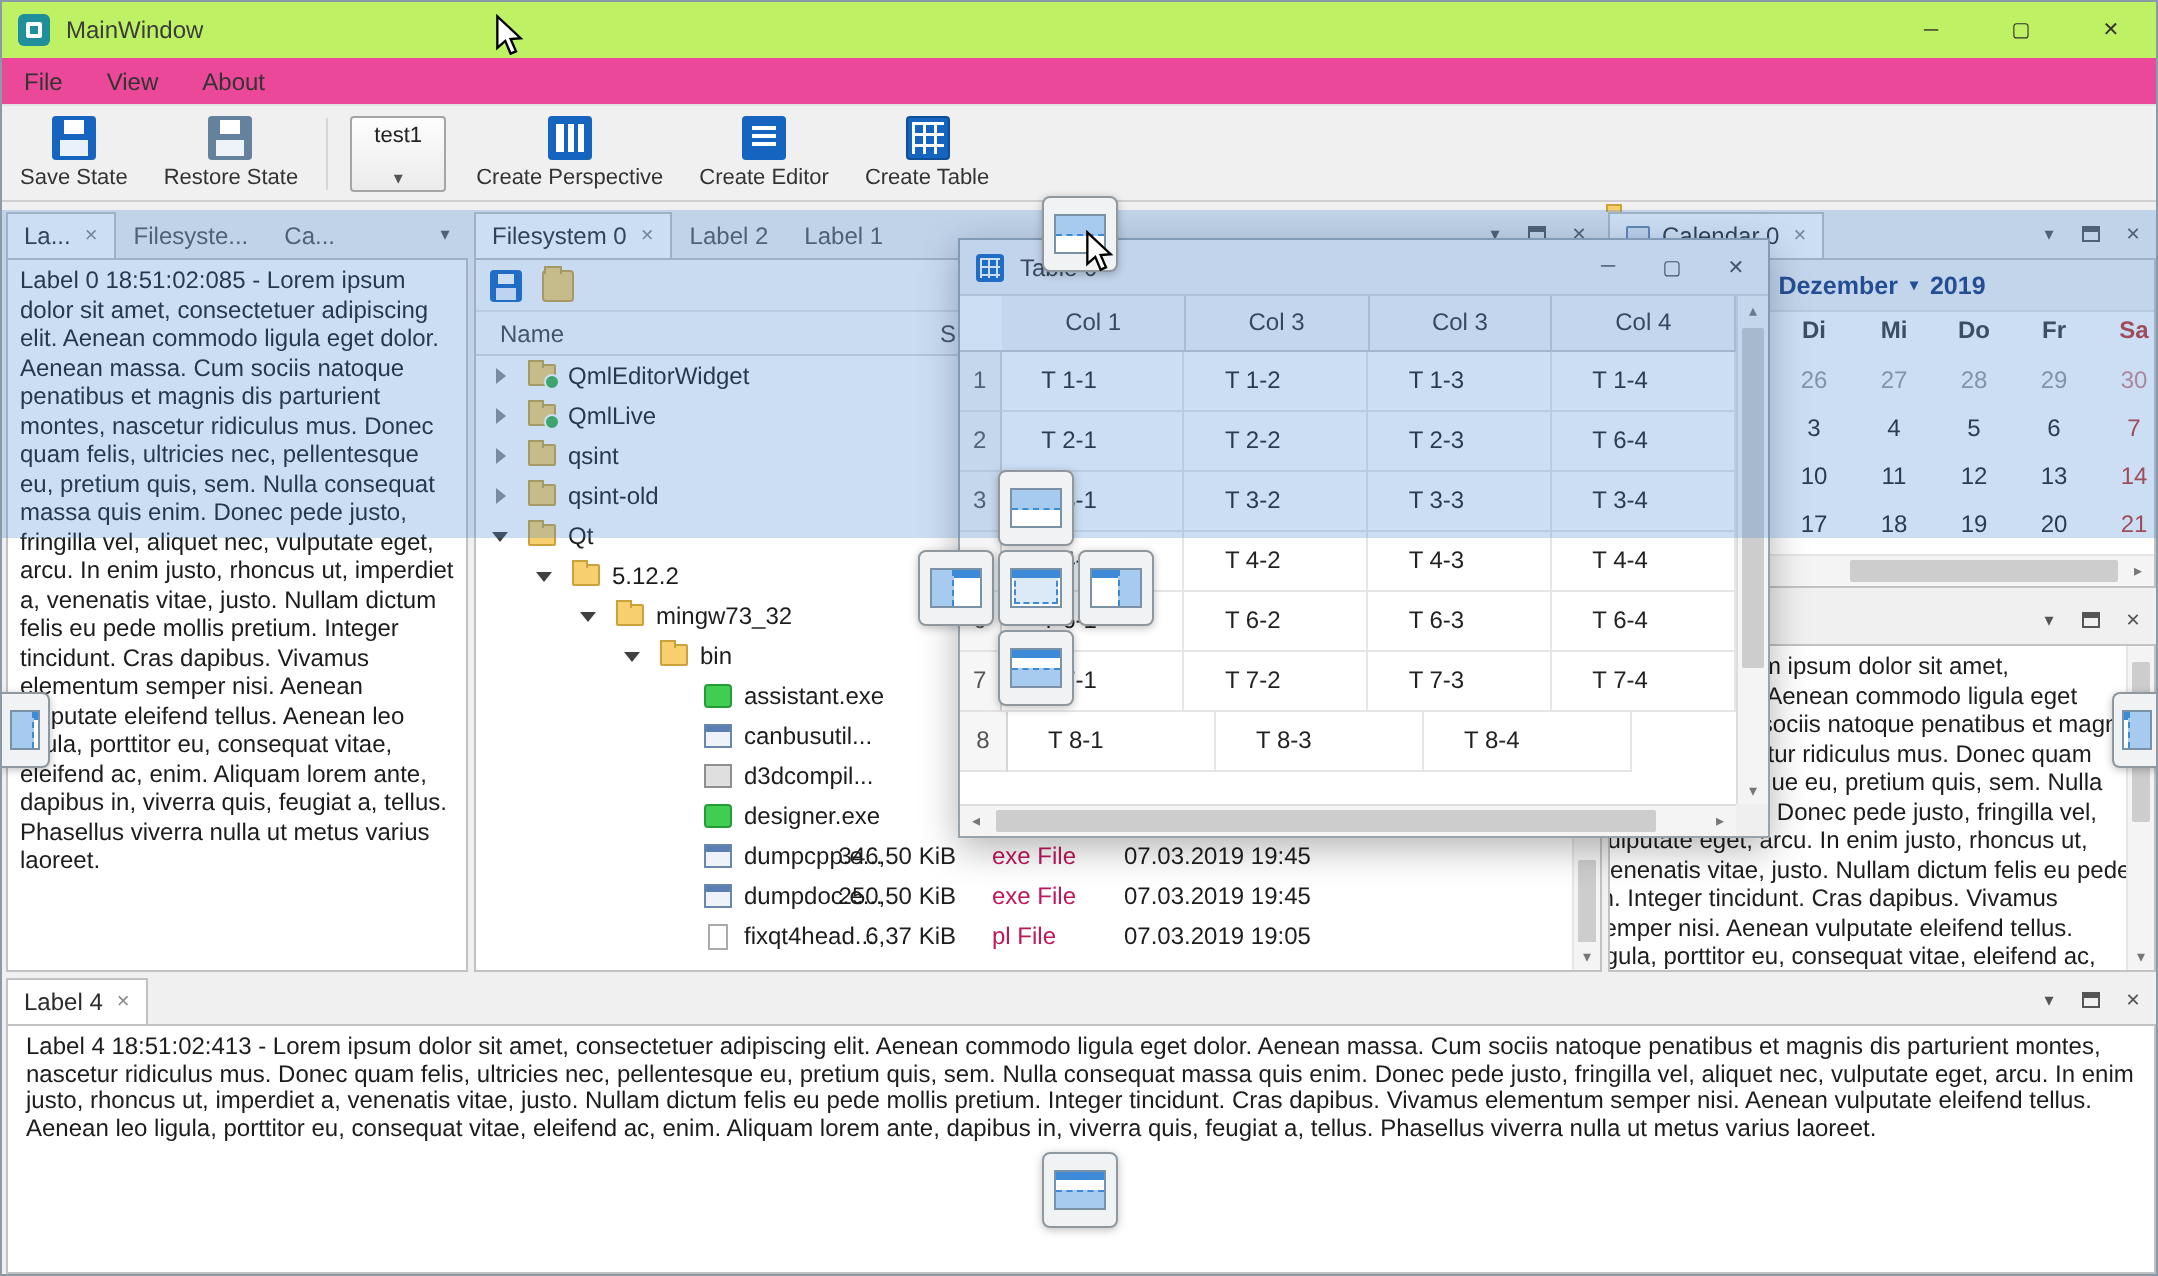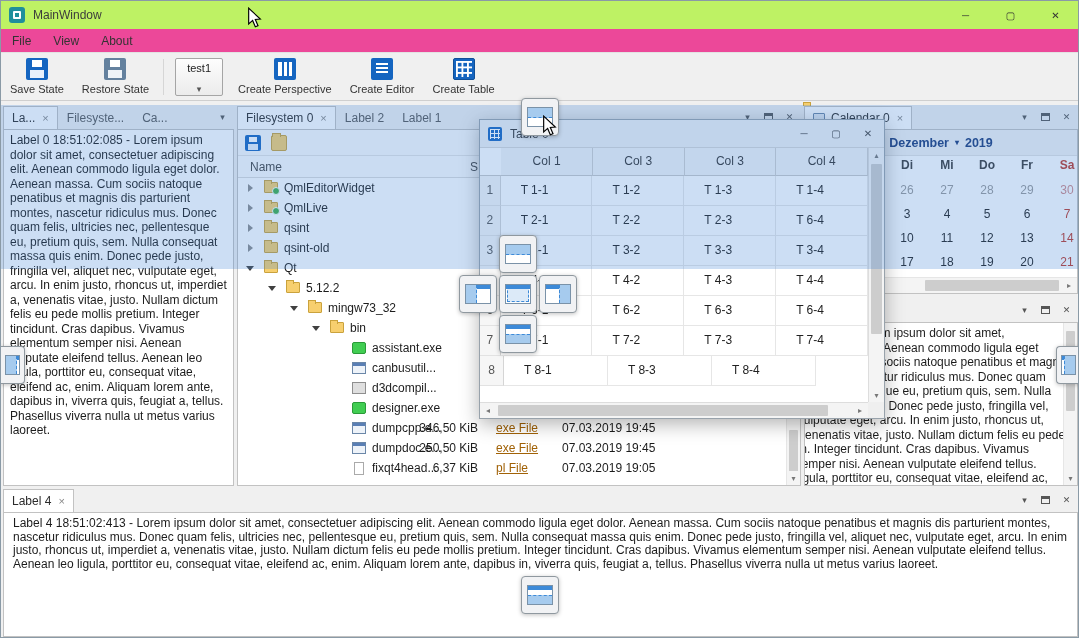--- a/index.html
+++ b/index.html
@@ -88,21 +88,21 @@
         background:#f7cf6e; border:1px solid #caa23c; border-bottom:none; }
   .fi.folderc::after { content:''; position:absolute; right:-3px; bottom:-3px; width:6px; height:6px; background:#3fae49;
         border:1px solid #fff; border-radius:50%; }
   .fi.qt { background:#41cd52; border:1px solid #2a9a38; border-radius:2px; height:12px; }
   .fi.app { background:#eef3f9; border:1px solid #6b87a8; height:12px; }
   .fi.app::before { content:''; position:absolute; top:0; left:0; right:0; height:3px; background:#5a7fb5; }
   .fi.sys { background:#dfdfdf; border:1px solid #8f8f8f; height:12px; }
   .fi.file { background:#fff; border:1px solid #aaa; width:10px; height:13px; }
   .tl { position:absolute; top:3px; color:#1c1c1c; white-space:nowrap; }
   .tsz { position:absolute; top:3px; left:160px; width:80px; text-align:right; color:#1c1c1c; }
-  .tty { position:absolute; top:3px; left:258px; color:#a16207;text-decoration:underline; }
+  .tty { position:absolute; top:3px; left:258px; color:#be185d; }
   .tdt { position:absolute; top:3px; left:324px; color:#1c1c1c; }
 
   
   .vscroll { position:absolute; top:0; right:0; width:14px; bottom:0; background:#f4f4f4; border-left:1px solid #e6e6e6; }
   .vthumb { position:absolute; left:2px; right:2px; background:#cdcdcd; border-radius:1px; }
   .sarrow { position:absolute; left:0; right:0; height:14px; display:flex; align-items:center; justify-content:center;
             font-size:8px; color:#777; background:#f4f4f4; }
   .hscroll { position:absolute; height:16px; background:#f4f4f4; border-top:1px solid #e6e6e6; }
   .hthumb { position:absolute; top:2px; bottom:2px; background:#cdcdcd; border-radius:1px; }
   .harrow { position:absolute; top:0; bottom:0; width:16px; display:flex; align-items:center; justify-content:center;

